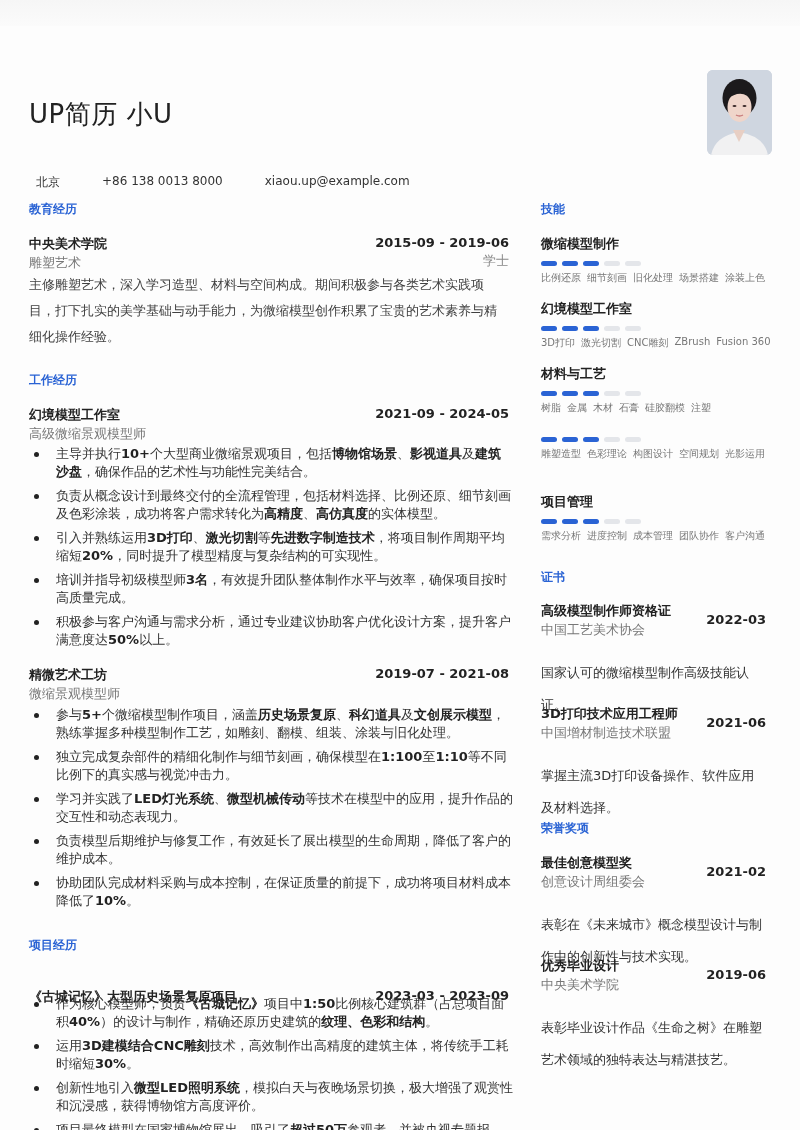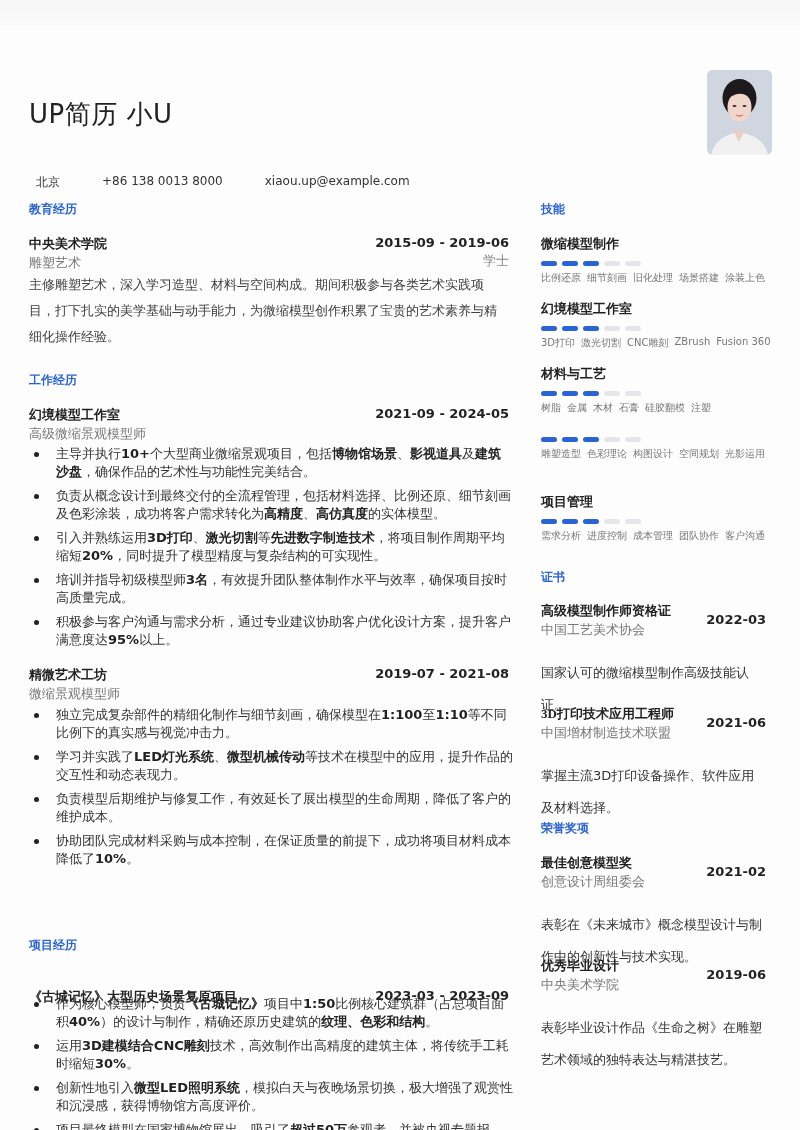--- a/index.html
+++ b/index.html
@@ -31,21 +31,21 @@
   b { font-weight: 700; color: #222; }
 
   .skill { position: absolute; left: 0; width: 225px; }
   .skill-name { font-size: 13px; font-weight: 700; color: #222; }
   .skill-bars { display: flex; gap: 5px; margin-top: 8px; }
   .skill-bars span { width: 16px; height: 5px; border-radius: 3px; background: #e4e6ea; }
   .skill-bars span.on { background: #2a63d4; }
   .skill-tags { display: flex; gap: 6px; margin-top: 5px; font-size: 10px; color: #777; white-space: nowrap; }
 
   .r-entry { position: absolute; left: 0; width: 225px; }
-  .r-title { font-size: 13px; font-weight: 700; color: #222; font-family: Liberation Serif, serif; }
+  .r-title { font-size: 13px; font-weight: 700; color: #222; }
   .r-date { position: absolute; right: 0; top: 10px; font-size: 13px; font-weight: 600; color: #222; }
   .r-sub { font-size: 13px; color: #777; margin-top: 1px; }
   .r-desc { font-size: 13px; line-height: 32px; color: #333; margin-top: 18px; }
 </style>
 </head>
 <body>
 
 <div class="topbar"></div>
 
 <div class="page">
@@ -87,29 +87,30 @@
     <div class="entry-head" style="top:380px">
       <div class="entry-title">幻境模型工作室</div>
       <div class="entry-date">2021-09 - 2024-05</div>
       <div class="entry-sub">高级微缩景观模型师</div>
     </div>
     <ul class="bullets" style="top:419px">
         <li>主导并执行<b>10+</b>个大型商业微缩景观项目，包括<b>博物馆场景</b>、<b>影视道具</b>及<b>建筑沙盘</b>，确保作品的艺术性与功能性完美结合。</li>
         <li>负责从概念设计到最终交付的全流程管理，包括材料选择、比例还原、细节刻画及色彩涂装，成功将客户需求转化为<b>高精度</b>、<b>高仿真度</b>的实体模型。</li>
         <li>引入并熟练运用<b>3D打印</b>、<b>激光切割</b>等<b>先进数字制造技术</b>，将项目制作周期平均缩短<b>20%</b>，同时提升了模型精度与复杂结构的可实现性。</li>
         <li>培训并指导初级模型师<b>3名</b>，有效提升团队整体制作水平与效率，确保项目按时高质量完成。</li>
-        <li>积极参与客户沟通与需求分析，通过专业建议协助客户优化设计方案，提升客户满意度达<b>95%</b>以上。</li>
+        <li>积极参与客户沟通与需求分析，通过专业建议协助客户优化设计方案，提升客户满意度达<b>50%</b>以上。</li>
       </ul>
 
     <div class="entry-head" style="top:640px">
       <div class="entry-title">精微艺术工坊</div>
       <div class="entry-date">2019-07 - 2021-08</div>
       <div class="entry-sub">微缩景观模型师</div>
     </div>
     <ul class="bullets" style="top:680px">
+        <li>参与<b>5+</b>个微缩模型制作项目，涵盖<b>历史场景复原</b>、<b>科幻道具</b>及<b>文创展示模型</b>，熟练掌握多种模型制作工艺，如雕刻、翻模、组装、涂装与旧化处理。</li>
         <li>独立完成复杂部件的精细化制作与细节刻画，确保模型在<b>1:100</b>至<b>1:10</b>等不同比例下的真实感与视觉冲击力。</li>
         <li>学习并实践了<b>LED灯光系统</b>、<b>微型机械传动</b>等技术在模型中的应用，提升作品的交互性和动态表现力。</li>
         <li>负责模型后期维护与修复工作，有效延长了展出模型的生命周期，降低了客户的维护成本。</li>
         <li>协助团队完成材料采购与成本控制，在保证质量的前提下，成功将项目材料成本降低了<b>10%</b>。</li>
       </ul>
 
     <div class="section-title" style="top:911px">项目经历</div>
     <div class="entry-head" style="top:962px">
       <div class="entry-title">《古城记忆》大型历史场景复原项目</div>
       <div class="entry-date">2023-03 - 2023-09</div>

